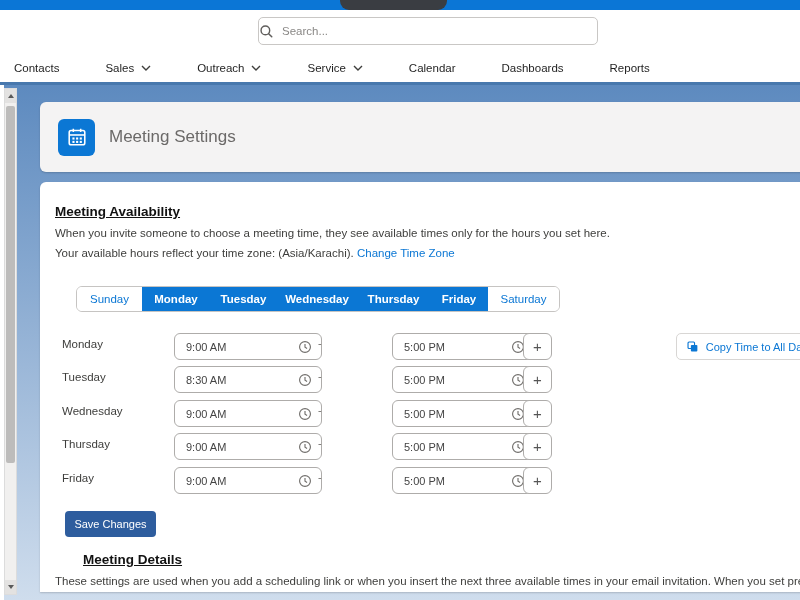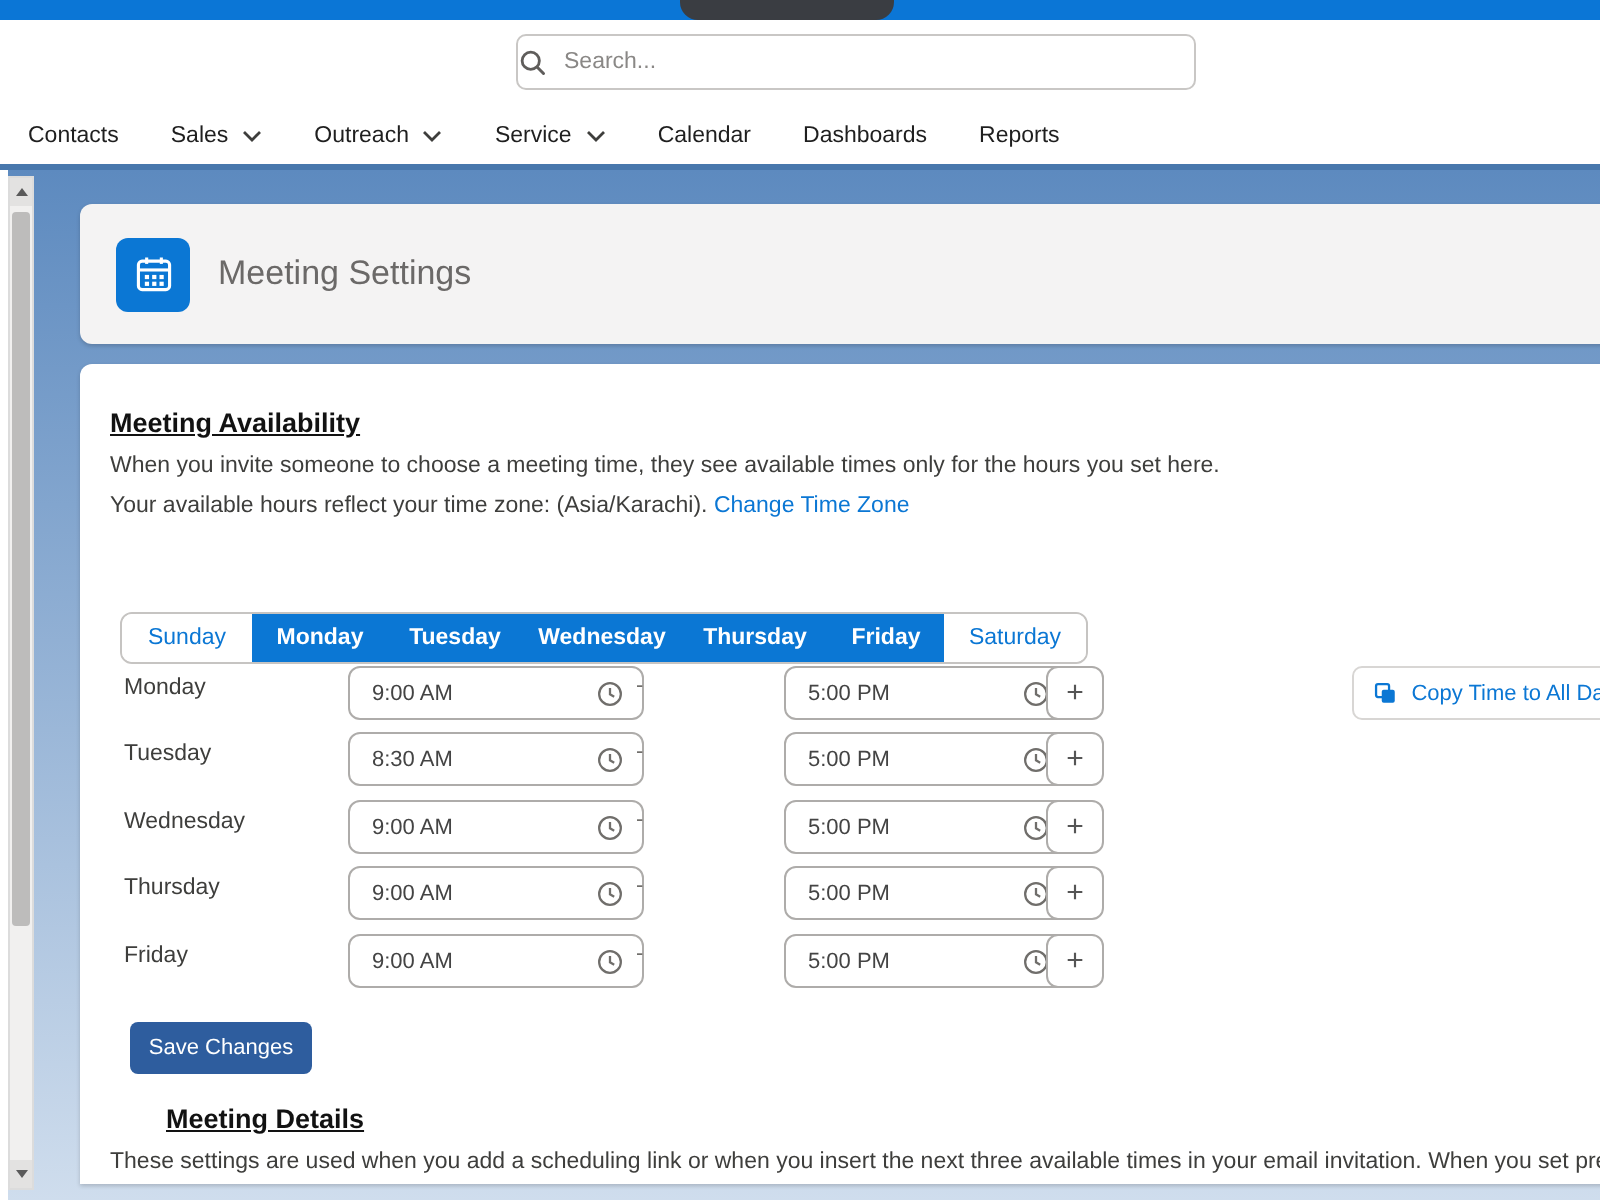--- a/index.html
+++ b/index.html
@@ -8,21 +8,21 @@
   .screen { position:relative; width:800px; height:600px; background:#fff; overflow:hidden; }
 
   
   .topbar { position:absolute; left:0; top:0; width:800px; height:10px; background:#0b76d6; }
   .tab-notch { position:absolute; left:340px; top:0; width:107px; height:10px; background:#3a3d42; border-radius:0 0 9px 9px; }
 
   
   .chrome { position:absolute; left:0; top:10px; width:800px; height:72px; background:#ffffff; }
   .searchbox { position:absolute; left:258px; top:7px; width:340px; height:28px; border:1px solid #c9c7c5; border-radius:5px; background:#fff; display:flex; align-items:center; gap:8px; }
   .searchbox .ph { color:#8a8886; font-size:11.5px; }
-  .navrow { position:absolute; left:14px; top:47px; height:22px; display:flex; align-items:center; gap:26px; }
+  .navrow { position:absolute; left:14px; top:47px; height:22px; display:flex; align-items:center; gap:46px; }
   .navitem { display:flex; align-items:center; gap:7px; font-size:11.5px; color:#1f1f1f; cursor:pointer; white-space:nowrap; }
   .navline { position:absolute; left:0; top:82px; width:800px; height:3px; background:#4878ad; }
 
   
   .workspace { position:absolute; left:0; top:85px; width:800px; height:515px; background:linear-gradient(#5d8abf, #cfdded); }
   .left-gutter { position:absolute; left:0; top:85px; width:4px; height:515px; background:#ffffff; }
 
   
   .scrollbar { position:absolute; left:4px; top:88px; width:13px; height:507px; background:#f1f0ef; border:1px solid #dcdcdc; }
   .scroll-btn { position:absolute; left:0; width:11px; height:14px; background:#e3e2e1; display:flex; align-items:center; justify-content:center; }
@@ -37,21 +37,21 @@
   .cal-btn { width:37px; height:37px; background:#0b77d4; border-radius:6px; display:flex; align-items:center; justify-content:center; flex:0 0 auto; }
   .header-title { font-size:17px; color:#6b6968; }
 
   
   .main-card { position:absolute; left:40px; top:182px; width:770px; height:410px; background:#ffffff; border-radius:6px 0 0 0; box-shadow:0 1px 2px rgba(0,0,0,.18); }
   .sec-heading { position:absolute; left:15px; font-size:13.5px; font-weight:bold; color:#121212;text-decoration:underline; }
   .body-text { position:absolute; left:15px; font-size:11.5px; color:#3e3e3c; white-space:nowrap; }
   .link { color:#0b77d4; cursor:pointer; }
 
   
-  .day-tabs { position:absolute; left:20px; top:104px; height:26px; display:flex; border:1px solid #c6c4c2; border-radius:6px; overflow:hidden; background:#fff;margin-top:20px; }
+  .day-tabs { position:absolute; left:36px; top:104px; height:26px; display:flex; border:1px solid #c6c4c2; border-radius:6px; overflow:hidden; background:#fff; }
   .day-tab { display:flex; align-items:center; justify-content:center; font-size:11.5px; color:#0b77d4; background:#fff; cursor:pointer; }
   .day-tab.sel { background:#0b77d4; color:#fff; font-weight:bold; }
 
   
   .avail-row { position:absolute; left:0; width:640px; height:27px; }
   .day-label { position:absolute; left:22px; top:5px; font-size:11.5px; color:#3e3e3c; }
   .time-input { position:absolute; top:0; height:27px; border:1px solid #aeacaa; border-radius:6px; background:#fff; display:flex; align-items:center; justify-content:space-between; padding:0 9px 0 11px; cursor:text;margin-left:32px; }
   .time-input.start { left:102px; width:148px; }
   .time-input.end { left:320px; width:143px; }
   .time-text { font-size:11px; color:#444; }

